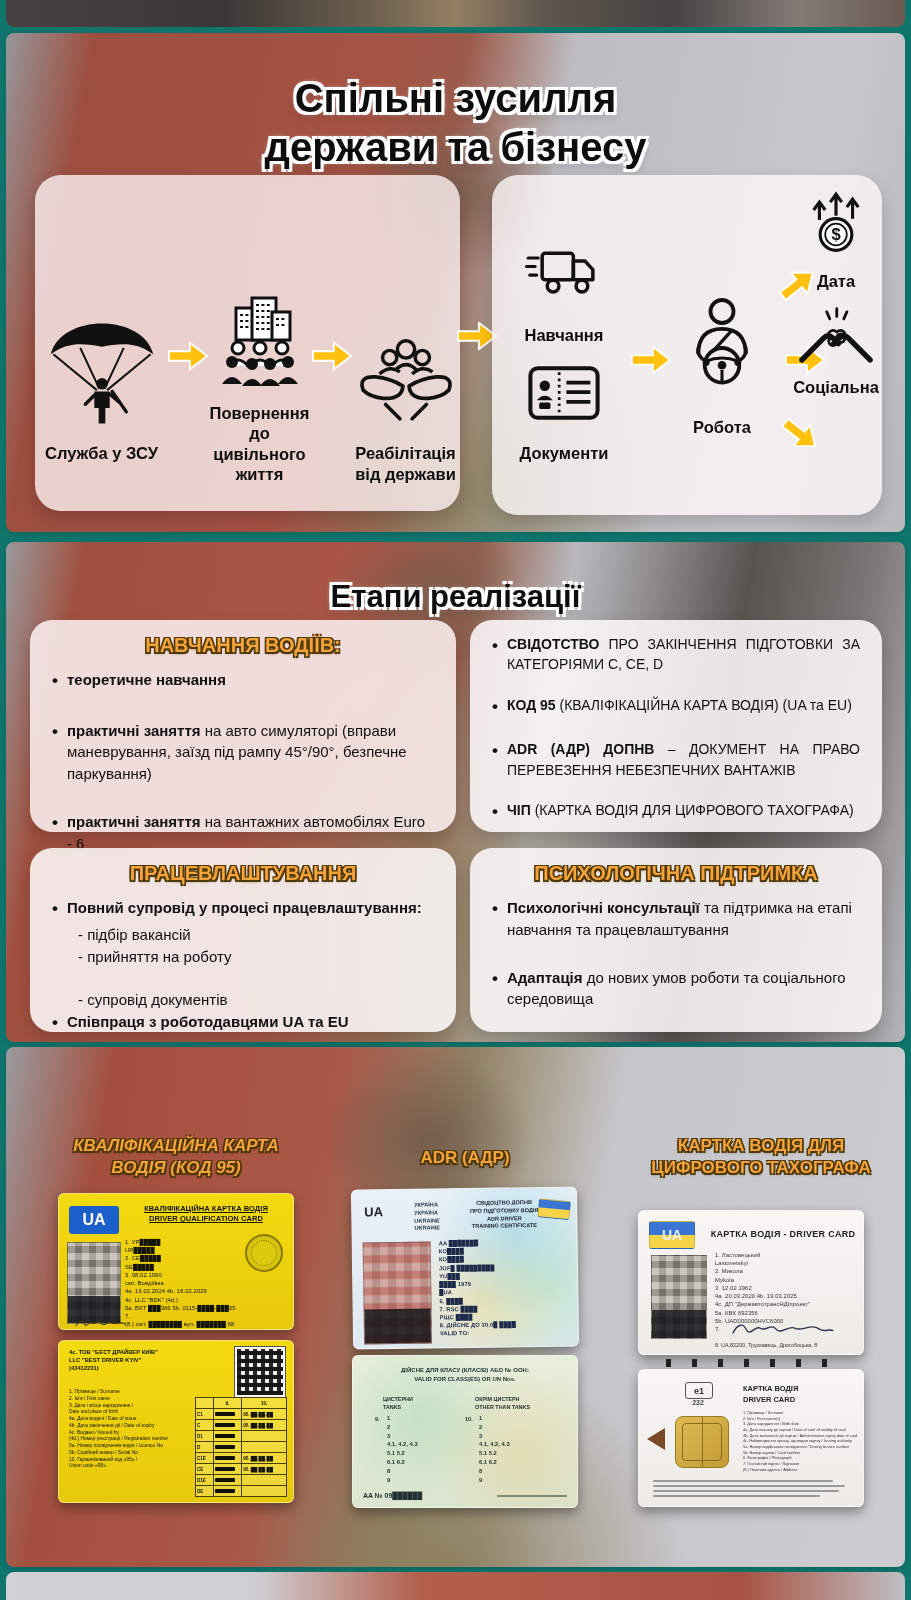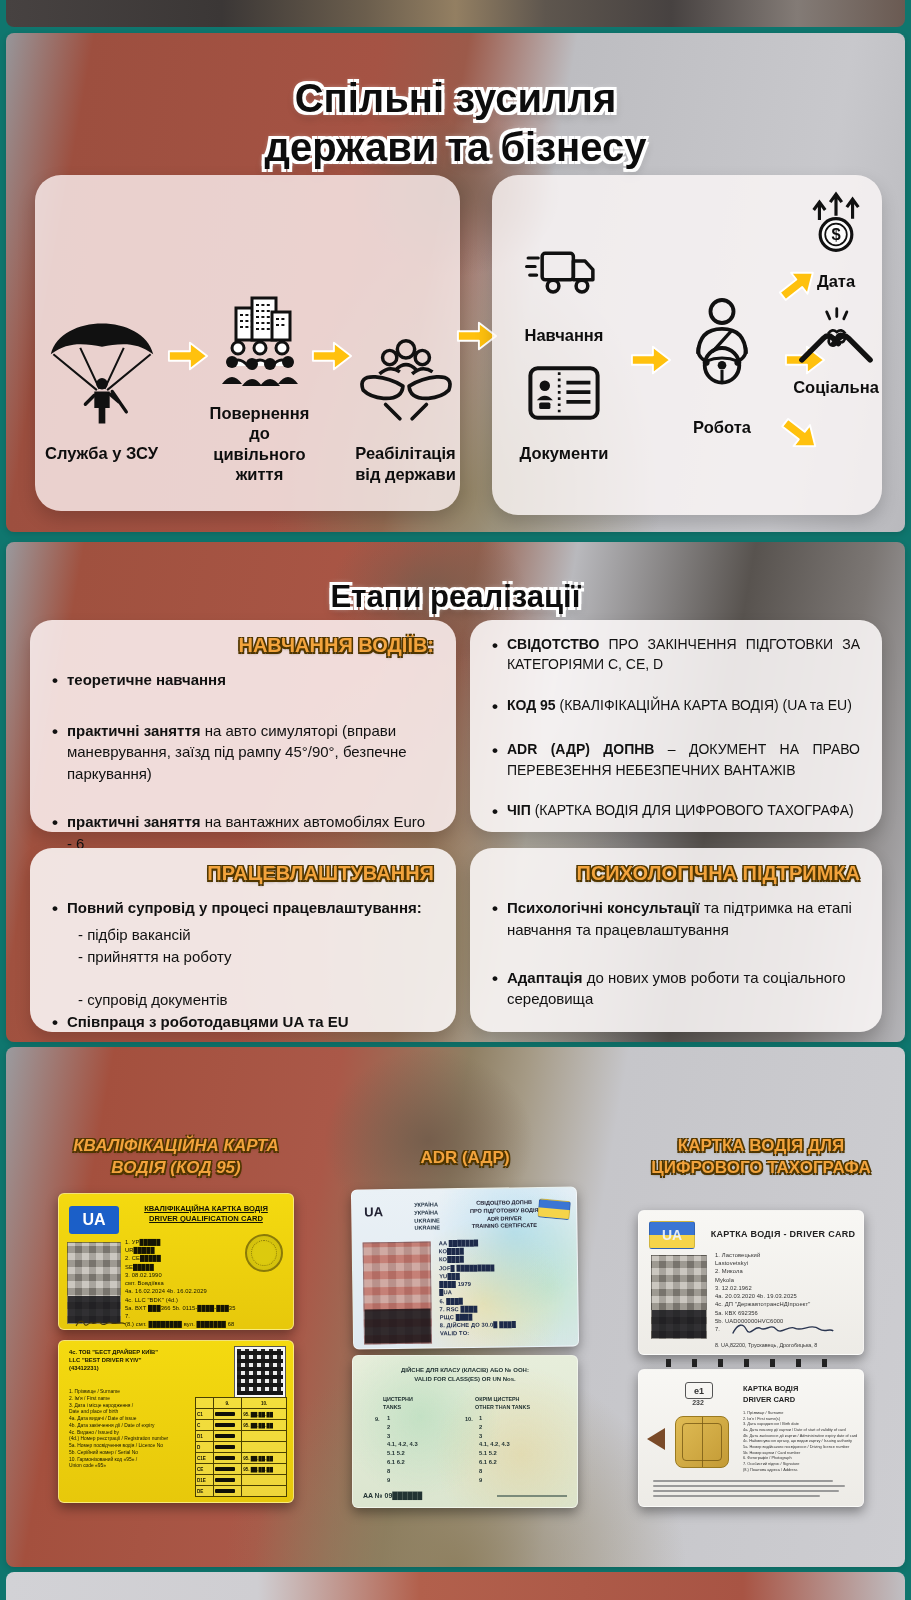--- a/index.html
+++ b/index.html
@@ -48,21 +48,21 @@
   .flow-label{font-weight:700;font-size:16.5px;text-align:center;color:#0e0e0e;line-height:1.25;margin-top:10px;min-height:42px;}
   .arw{display:block;}
   .h-arrow{margin:0 1px 108px;}
   .rp-item{position:absolute;display:flex;flex-direction:column;align-items:center;}
   .rp-item .flow-label{min-height:0;}
   .arw-abs{position:absolute;}
 
   
   .s2card{position:absolute;background:rgba(252,248,248,.88);border-radius:22px;box-shadow:0 8px 16px rgba(0,0,0,.16);
     padding:14px 22px;box-sizing:border-box;}
-  .s2card .hd{text-align:right;font-size:20px;margin-bottom:12px;}
+  .s2card .hd{text-align:center;font-size:20px;margin-bottom:12px;}
   .bullet{display:flex;margin-bottom:6px;}
   .bullet .dot{font-size:17px;font-weight:700;margin-right:9px;line-height:1.45;}
   .bullet p{margin:0;font-size:15px;line-height:1.45;}
   .bullet b{font-weight:800;}
   .gap-lg{margin-bottom:26px;}
   .gap-md{margin-bottom:20px;}
   .upper p{font-size:14px;text-align:justify;}
   .subline{font-size:15px;line-height:1.5;margin-left:26px;}
 
   

